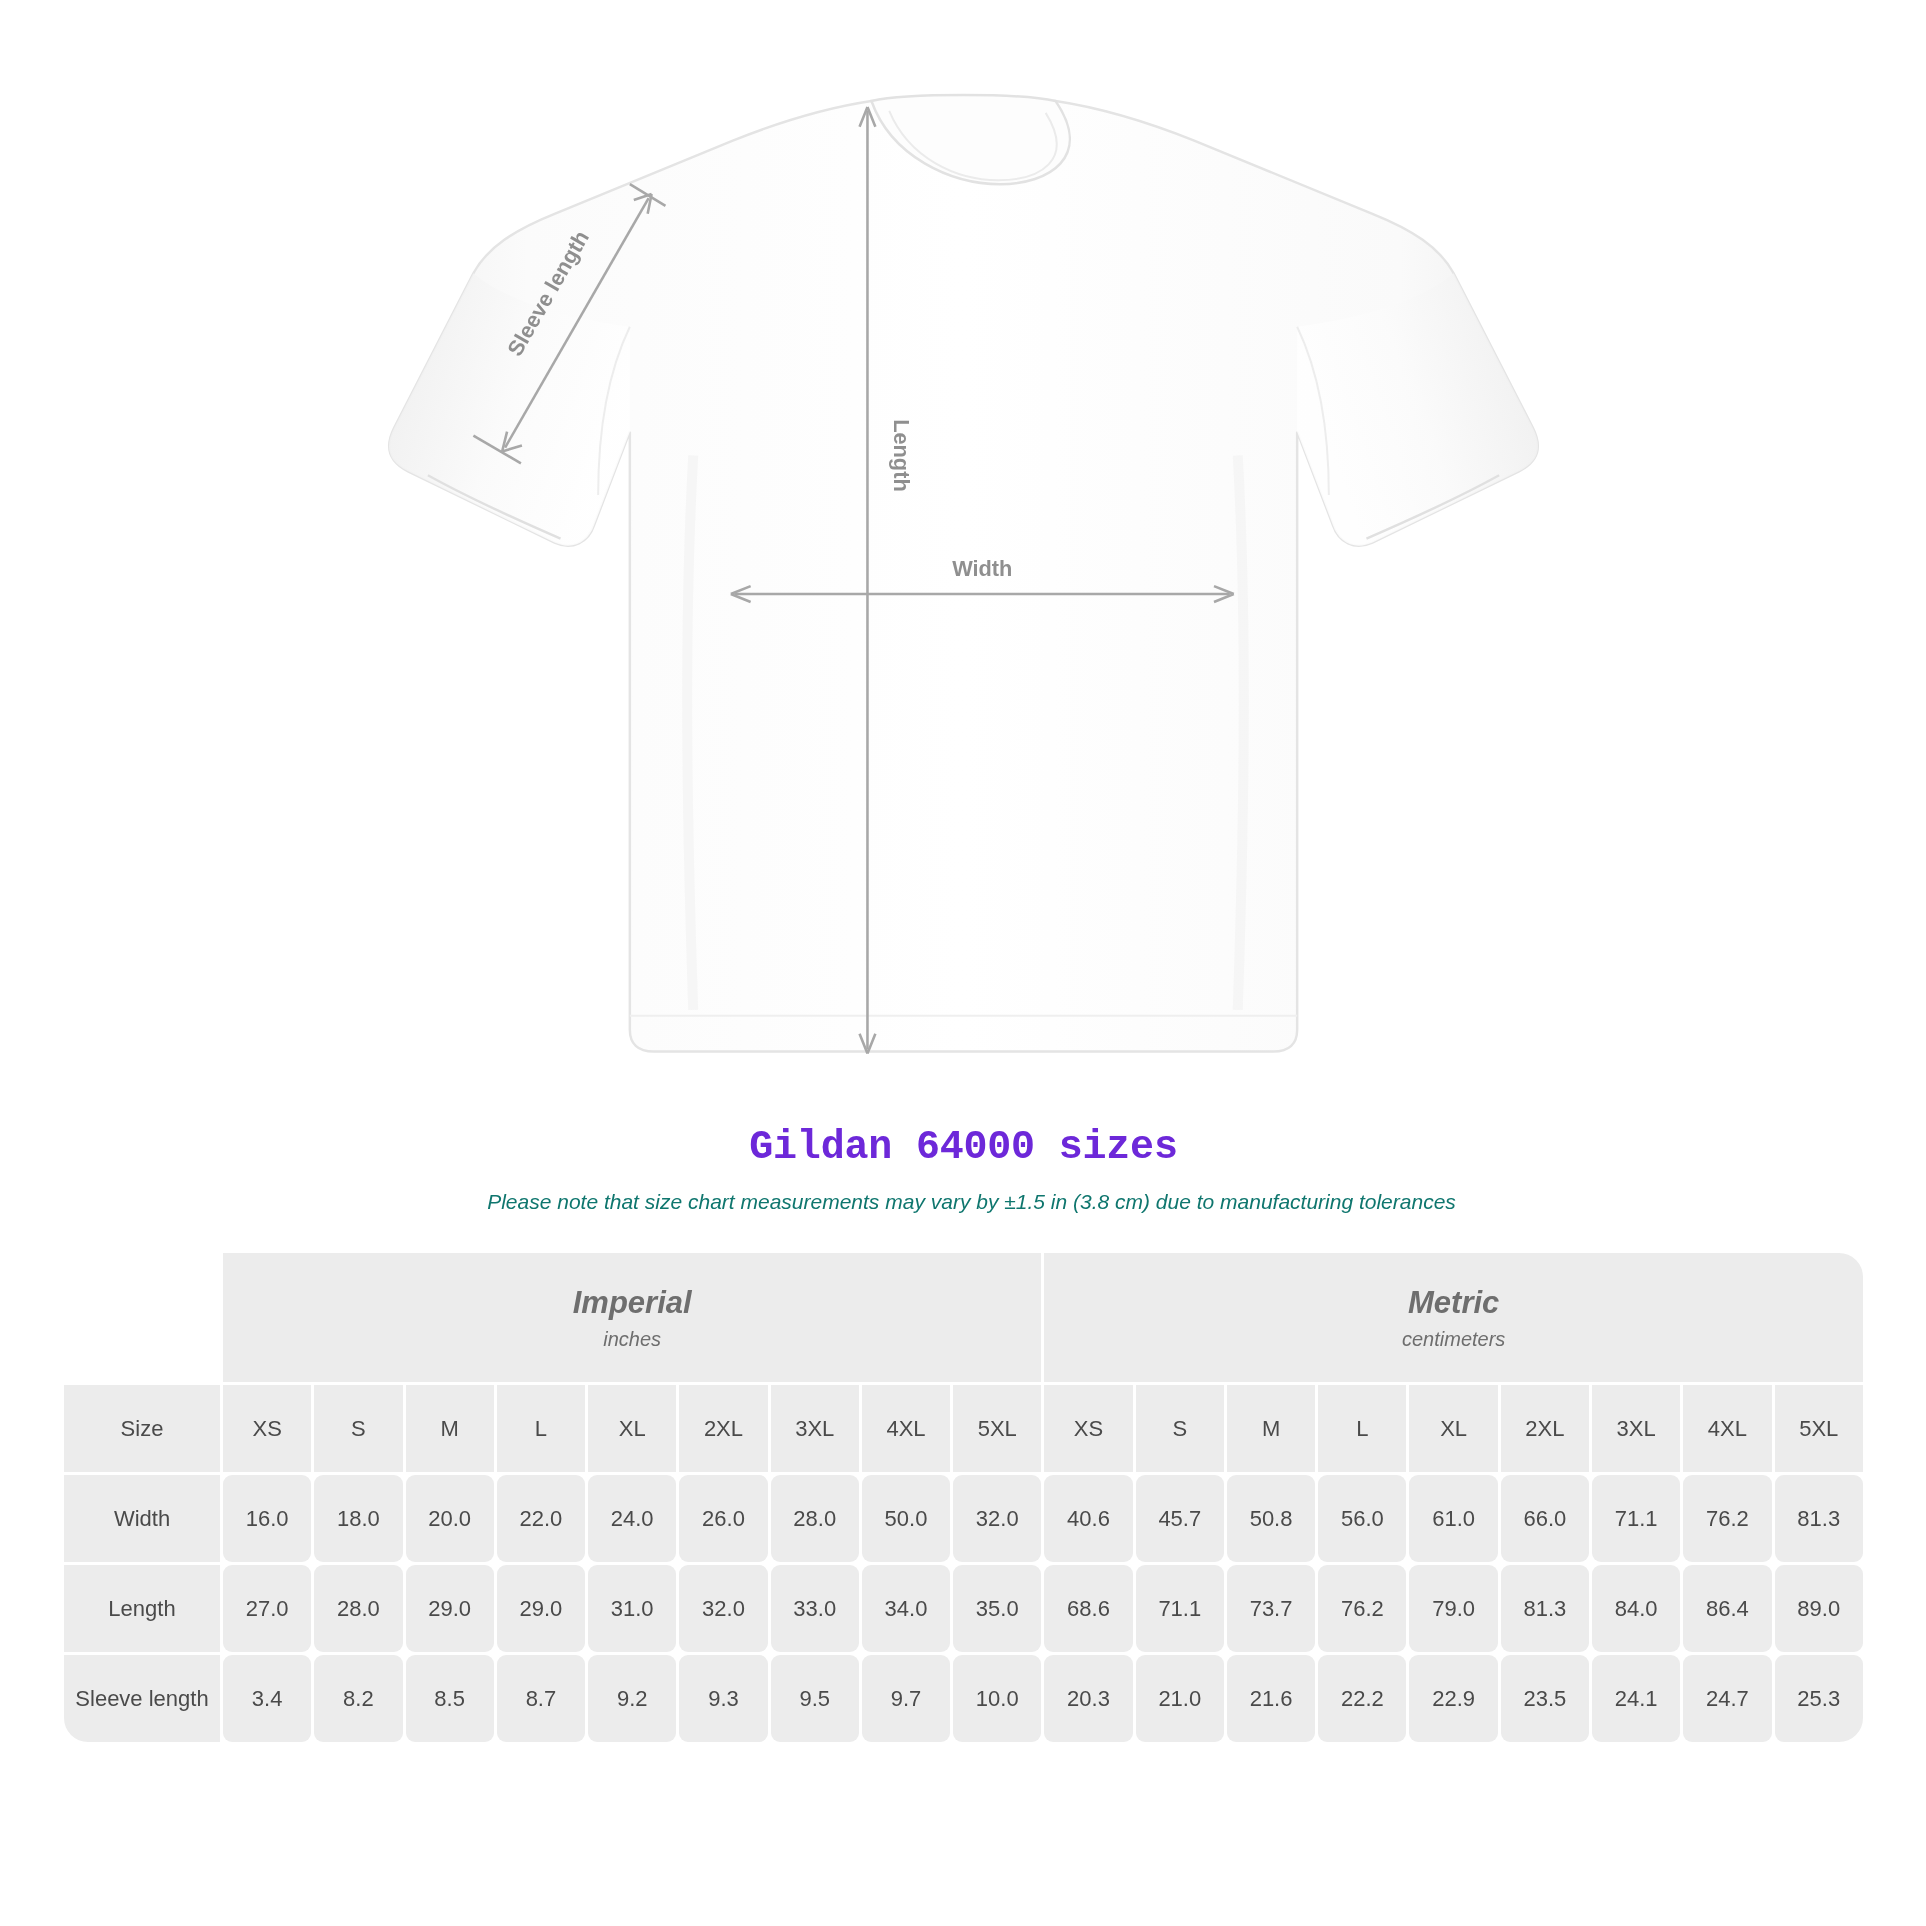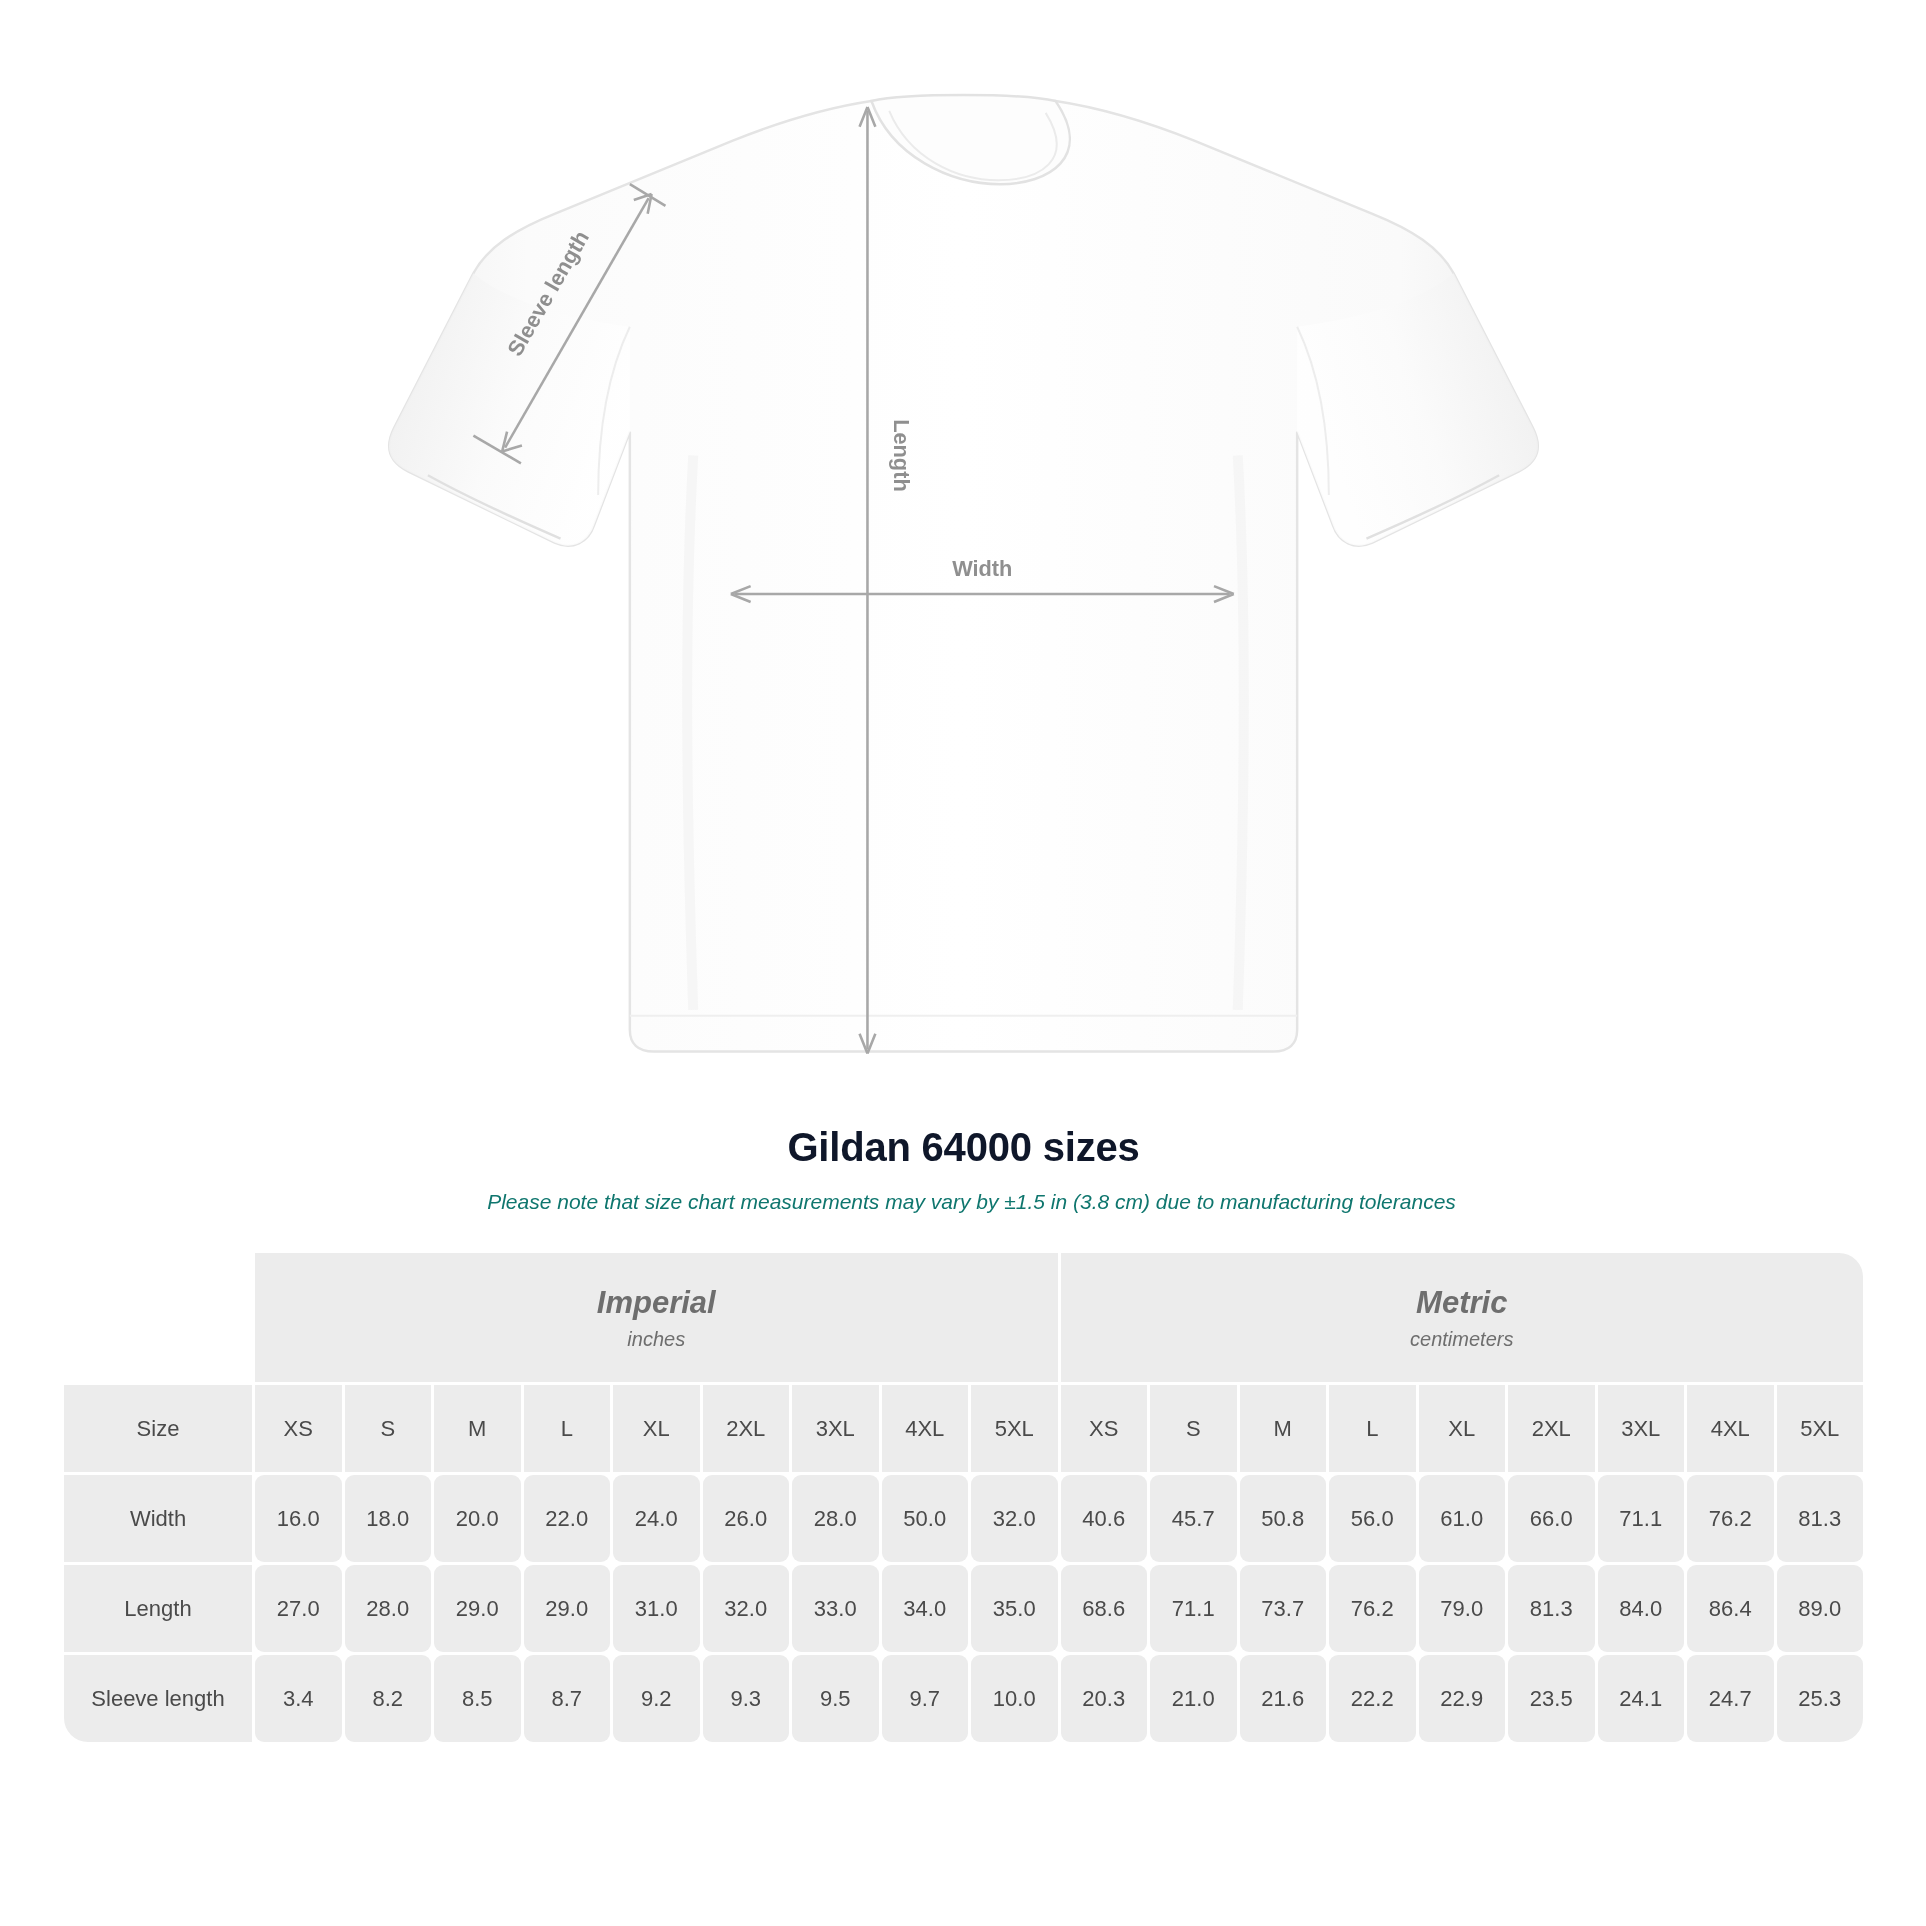--- a/index.html
+++ b/index.html
@@ -36,22 +36,23 @@
   }
 
   
   .title-block {
     text-align: center;
     margin-top: 26px;
   }
   .chart-title {
     font-size: 40px;
     font-weight: bold;
-    color: #0f172a;
+    color: #6d28d9;
     letter-spacing: -0.2px;
+    font-family: Liberation Mono, monospace;
   }
   .chart-note {
     font-size: 21px;
     font-style: italic;
     color: #0f766e;
     margin-top: 20px;
     margin-left: 16px;
   }
 
   
@@ -103,21 +104,21 @@
   .hdr-cell {
     font-weight: bold;
     color: #5d5d5d;
     font-size: 23px;
   }
   .row-label {
     font-weight: bold;
     color: #4a4a4a;
     font-size: 23px;
   }
-  .first-col { width: 188px; }
+  .first-col { width: 156px; }
   .val-cell { font-size: 23px; color: #474747; border-radius: 9px; }
 
   
   .table-wrap table tr:first-child td:first-child { border-top-left-radius: 24px; }
   .table-wrap table tr:first-child td:last-child  { border-top-right-radius: 24px; }
   .table-wrap table tr:last-child td:first-child  { border-bottom-left-radius: 24px; }
   .table-wrap table tr:last-child td:last-child   { border-bottom-right-radius: 24px; }
 </style>
 </head>
 <body>

